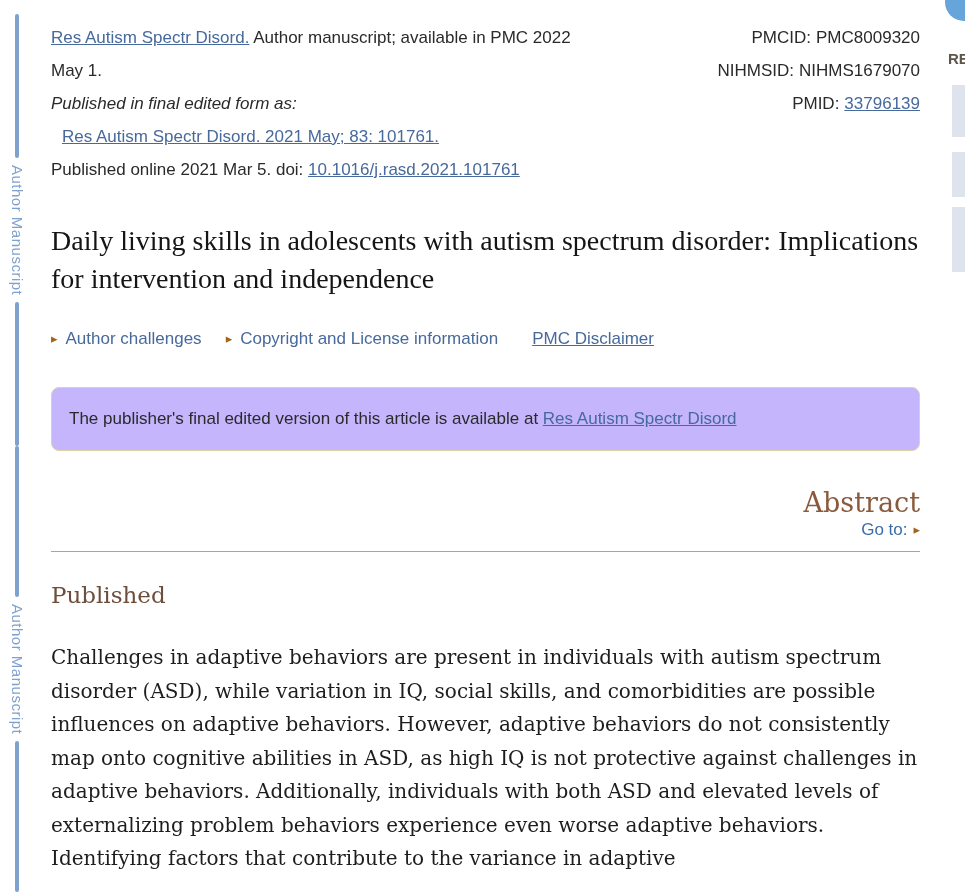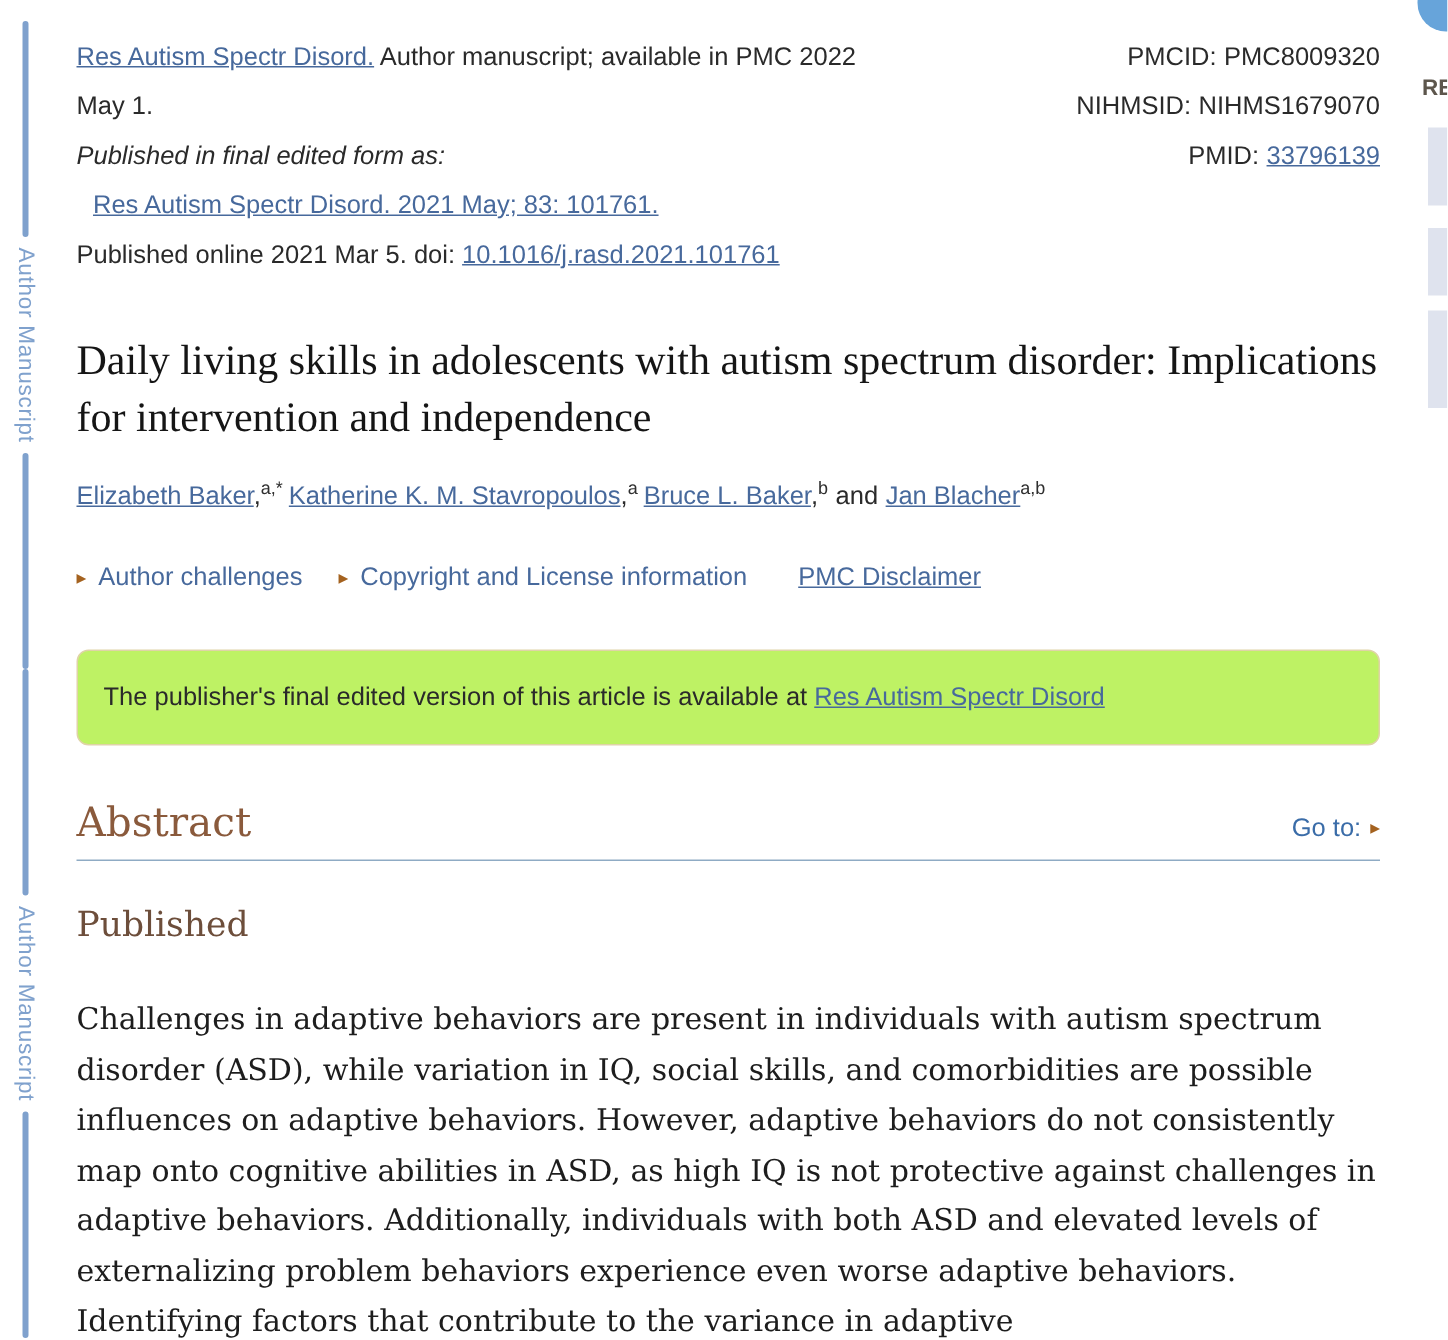--- a/index.html
+++ b/index.html
@@ -96,35 +96,36 @@
     color: #a4621f;
     font-size: 13px;
     margin-right: 8px;
     vertical-align: 1px;
   }
   .meta-links a { margin-right: 24px; }
   .meta-links a.u { margin-right: 0; margin-left: 10px; }
 
   .notice {
     margin-top: 38px;
-    background: #bef264;
+    background: #c4b5fd;
     border: 1px solid #dfd3a7;
     border-radius: 8px;
     padding: 21px 17px;
     font-size: 17px;
     color: #2a2a2a;
   }
 
   .abstract-head {
     margin-top: 37px;
     display: flex;
     justify-content: space-between;
     align-items: flex-end;
     border-bottom: 1px solid #8fabc4;
     padding-bottom: 9px;
+    flex-direction: column;
   }
   .abstract-head h2 {
     margin: 0;
     font-family: "DejaVu Serif", serif;
     font-weight: normal;
     font-size: 27px;
     line-height: 30px;
     color: #8a5a3c;
   }
   .goto {
@@ -211,23 +212,20 @@
       </div>
       <div class="cite-right">
         <p><span>PMCID:</span><span class="idval">PMC8009320</span></p>
         <p><span>NIHMSID:</span><span class="idval">NIHMS1679070</span></p>
         <p><span>PMID:</span><a class="u idval">33796139</a></p>
       </div>
     </div>
 
     <h1 class="title">Daily living skills in adolescents with autism spectrum disorder: Implications for intervention and independence</h1>
 
-    <div class="authors">
-      <a class="u">Elizabeth Baker</a><span class="sep">,</span><span class="sup">a,*</span><a class="u">Katherine K. M. Stavropoulos</a><span class="sep">,</span><span class="sup">a</span><a class="u">Bruce L. Baker</a><span class="sep">,</span><span class="sup">b</span><span class="and-word">and</span><a class="u">Jan Blacher</a><span class="sup last">a,b</span>
-    </div>
 
     <div class="meta-links">
       <span class="tri">▸</span><a>Author challenges</a><span class="tri">▸</span><a>Copyright and License information</a><a class="u">PMC Disclaimer</a>
     </div>
 
     <div class="notice">
       <span>The publisher's final edited version of this article is available at </span><a class="u">Res Autism Spectr Disord</a>
     </div>
 
     <div class="abstract-head">

